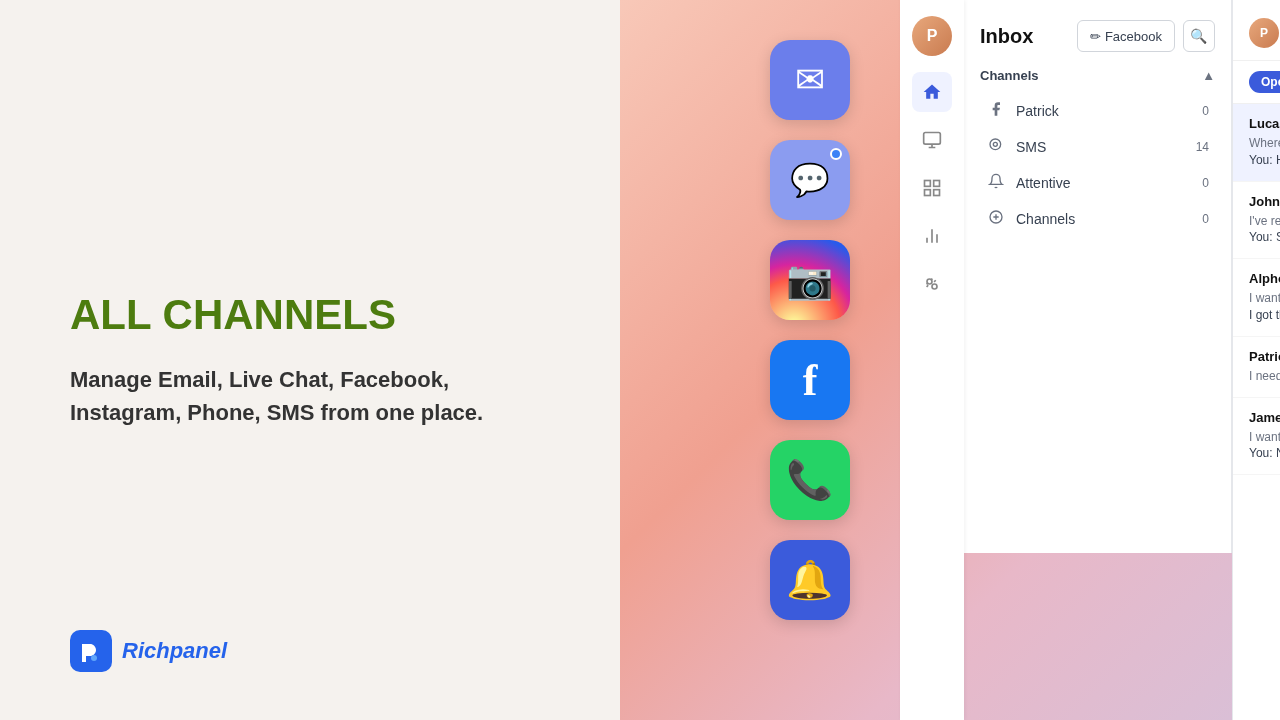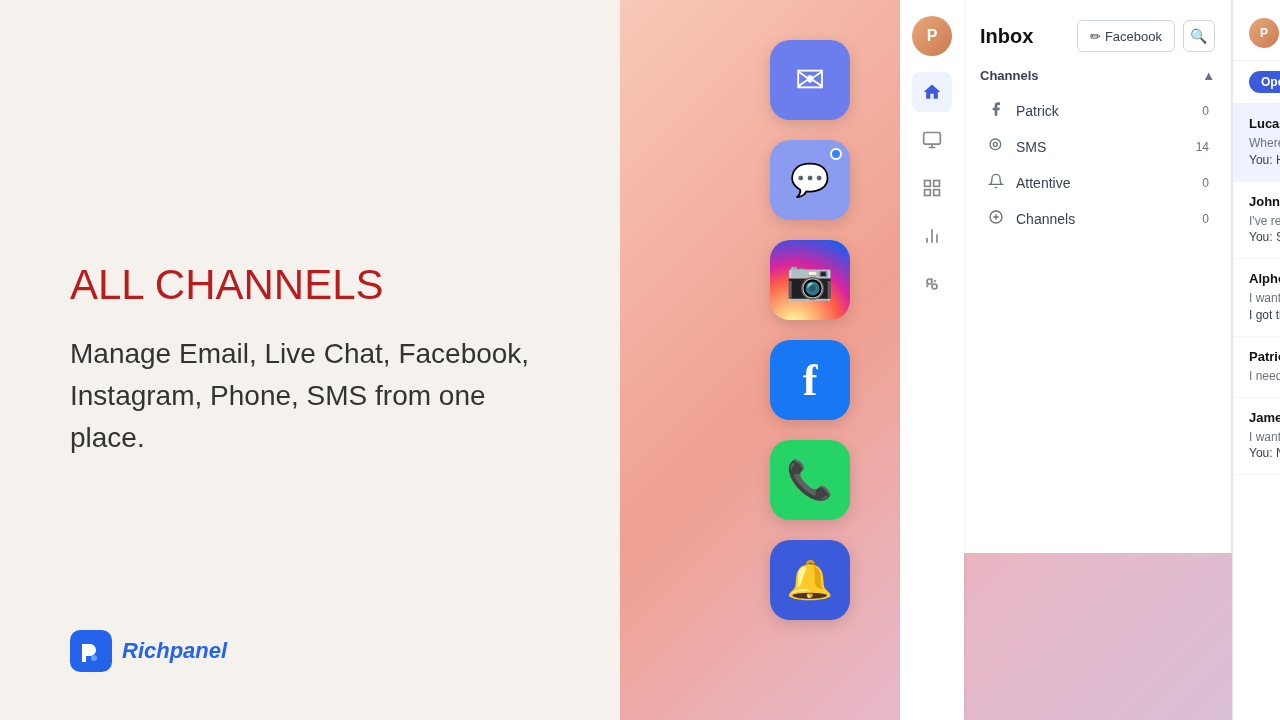--- a/index.html
+++ b/index.html
@@ -36,29 +36,30 @@
       width: 42px;
       height: 42px;
     }
     .logo-text {
       font-size: 22px;
       font-weight: 700;
       color: #2563eb;
     }
     .headline {
       font-size: 42px;
-      font-weight: 400;
-      color: #b91c1c;
+      font-weight: 700;
+      color: #4d7c0f;
       line-height: 1.15;
       margin-bottom: 24px;
     }
     .subtext {
-      font-size: 28px;
+      font-size: 22px;
       color: #333;
       line-height: 1.5;
+      font-weight: bold;
     }
 
     
     .right-panel {
       width: 660px;
       height: 720px;
       background: linear-gradient(135deg, #f8c8b8 0%, #f0a090 40%, #e8b8c8 70%, #d8c0d8 100%);
       position: relative;
       flex-shrink: 0;
       overflow: hidden;

